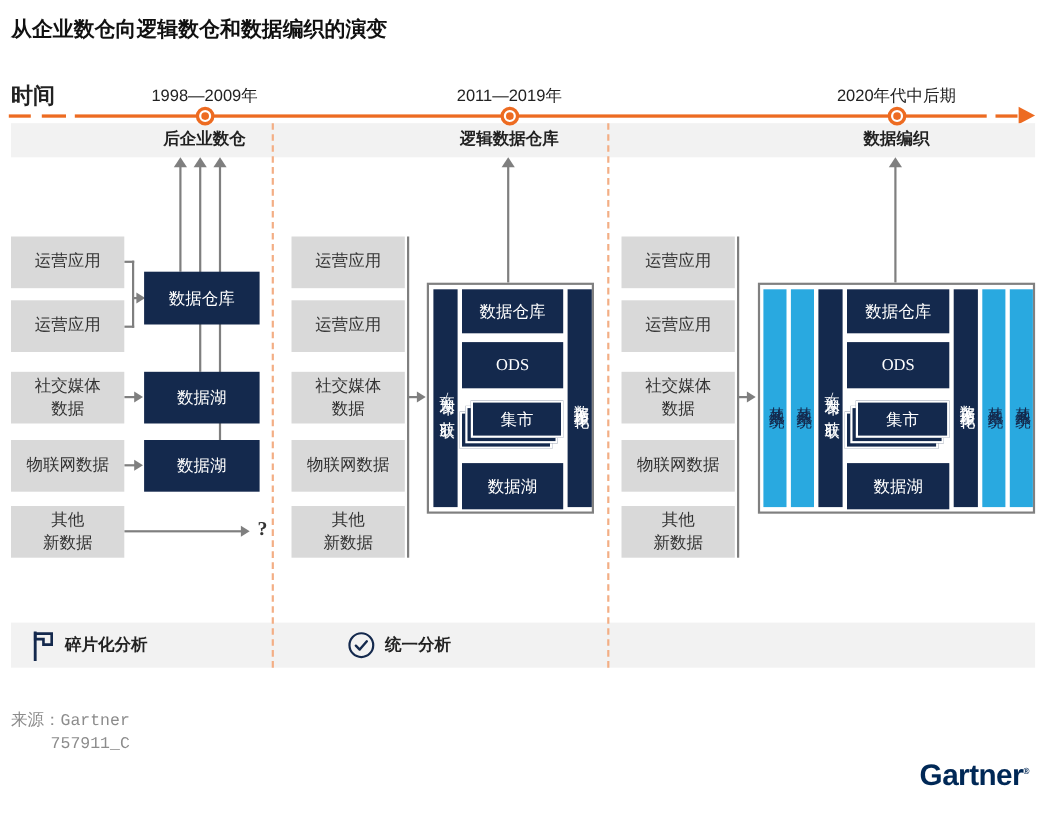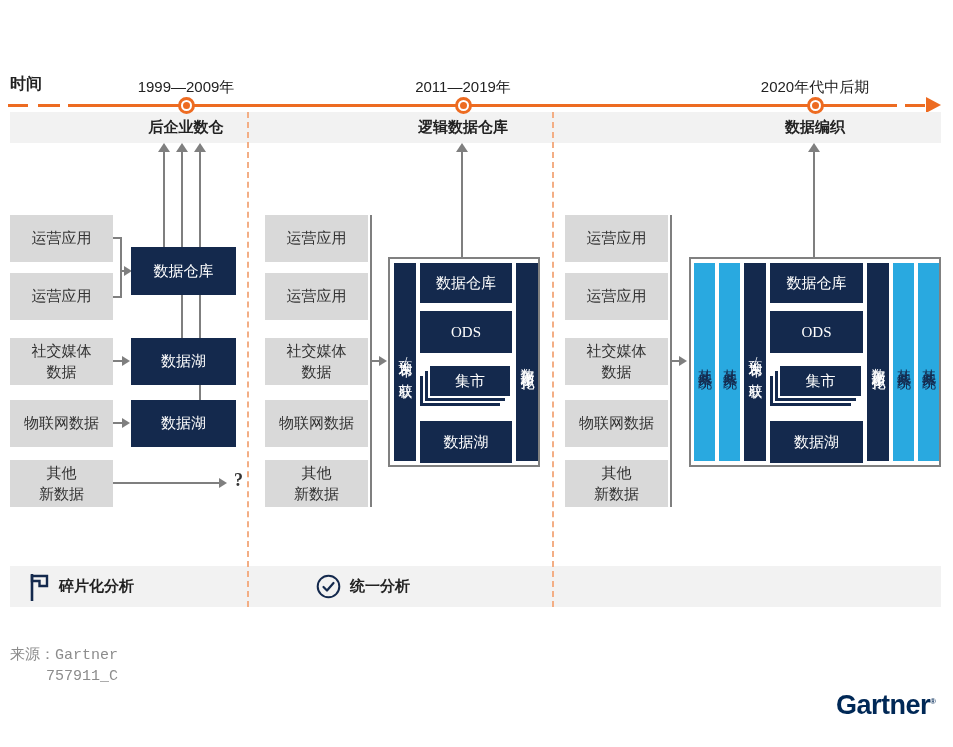--- a/index.html
+++ b/index.html
@@ -10,21 +10,21 @@
     --band:#F2F2F2;
     --line:#7F7F7F;
     --logo:#002856;
   }
   html,body{margin:0;padding:0;background:#fff;}
   .canvas{position:relative;width:953px;height:747px;background:#fff;overflow:hidden;
           font-family:"Liberation Serif",serif;}
   .abs{position:absolute;}
   .title{left:10px;top:14px;font-size:19px;font-weight:bold;color:#111;
          font-family:"Liberation Sans",sans-serif;}
-  .time-label{left:10px;top:74px;font-size:16px;font-weight:bold;color:#222;
+  .time-label{left:10px;top:74px;font-size:20px;font-weight:bold;color:#222;
               font-family:"Liberation Sans",sans-serif;}
   .year{top:78px;transform:translateX(-50%);font-size:15px;color:#222;
         font-family:"Liberation Sans",sans-serif;white-space:nowrap;}
   .tl-seg{top:104px;height:3px;background:var(--orange);}
   .tl-marker{top:97px;width:17px;height:17px;border:3px solid var(--orange);
              border-radius:50%;background:#fff;box-sizing:border-box;
              display:flex;align-items:center;justify-content:center;z-index:3;}
   .tl-marker .dot{width:7px;height:7px;border-radius:50%;background:var(--orange);}
   .tri-right-orange{width:0;height:0;border-top:8px solid transparent;
                     border-bottom:8px solid transparent;border-left:15px solid var(--orange);}
@@ -57,23 +57,24 @@
   .foot{font-size:15px;color:#8C8C8C;font-family:Liberation Mono, monospace;}
   .logo{font-size:27px;font-weight:bold;color:var(--logo);letter-spacing:-0.5px;
         font-family:"Liberation Sans",sans-serif;}
   .reg{font-size:8px;vertical-align:super;}
 </style>
 </head>
 <body>
 
 <div class="canvas">
 
+  <div class="abs title">从企业数仓向逻辑数仓和数据编织的演变</div>
 
   <div class="abs time-label">时间</div>
-  <div class="abs year" style="left:186px;">1999—2009年</div>
+  <div class="abs year" style="left:186px;">1998—2009年</div>
   <div class="abs year" style="left:463px;">2011—2019年</div>
   <div class="abs year" style="left:815px;">2020年代中后期</div>
 
   <div class="abs tl-seg" style="left:8px;width:20px;"></div>
   <div class="abs tl-seg" style="left:38px;width:22px;"></div>
   <div class="abs tl-seg" style="left:68px;width:829px;"></div>
   <div class="abs tl-seg" style="left:905px;width:20px;"></div>
   <div class="abs tri-right-orange" style="left:926px;top:97px;"></div>
 
   <div class="abs tl-marker" style="left:178px;">

